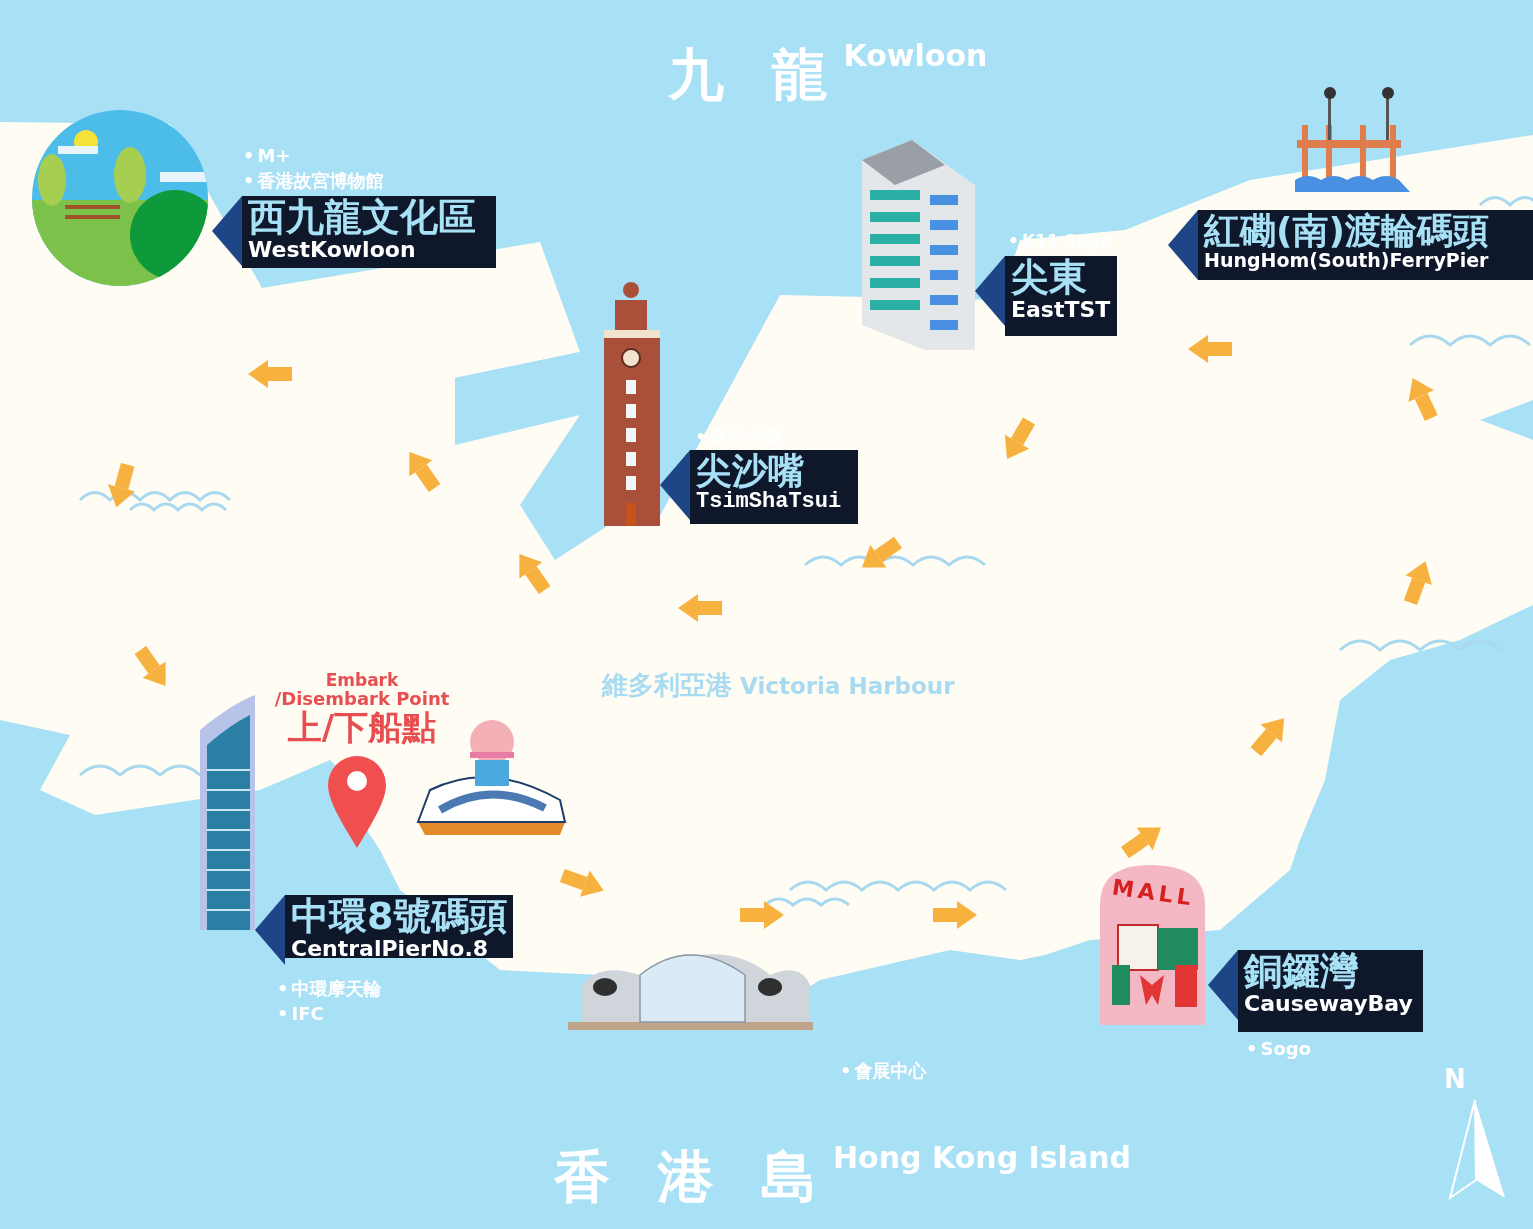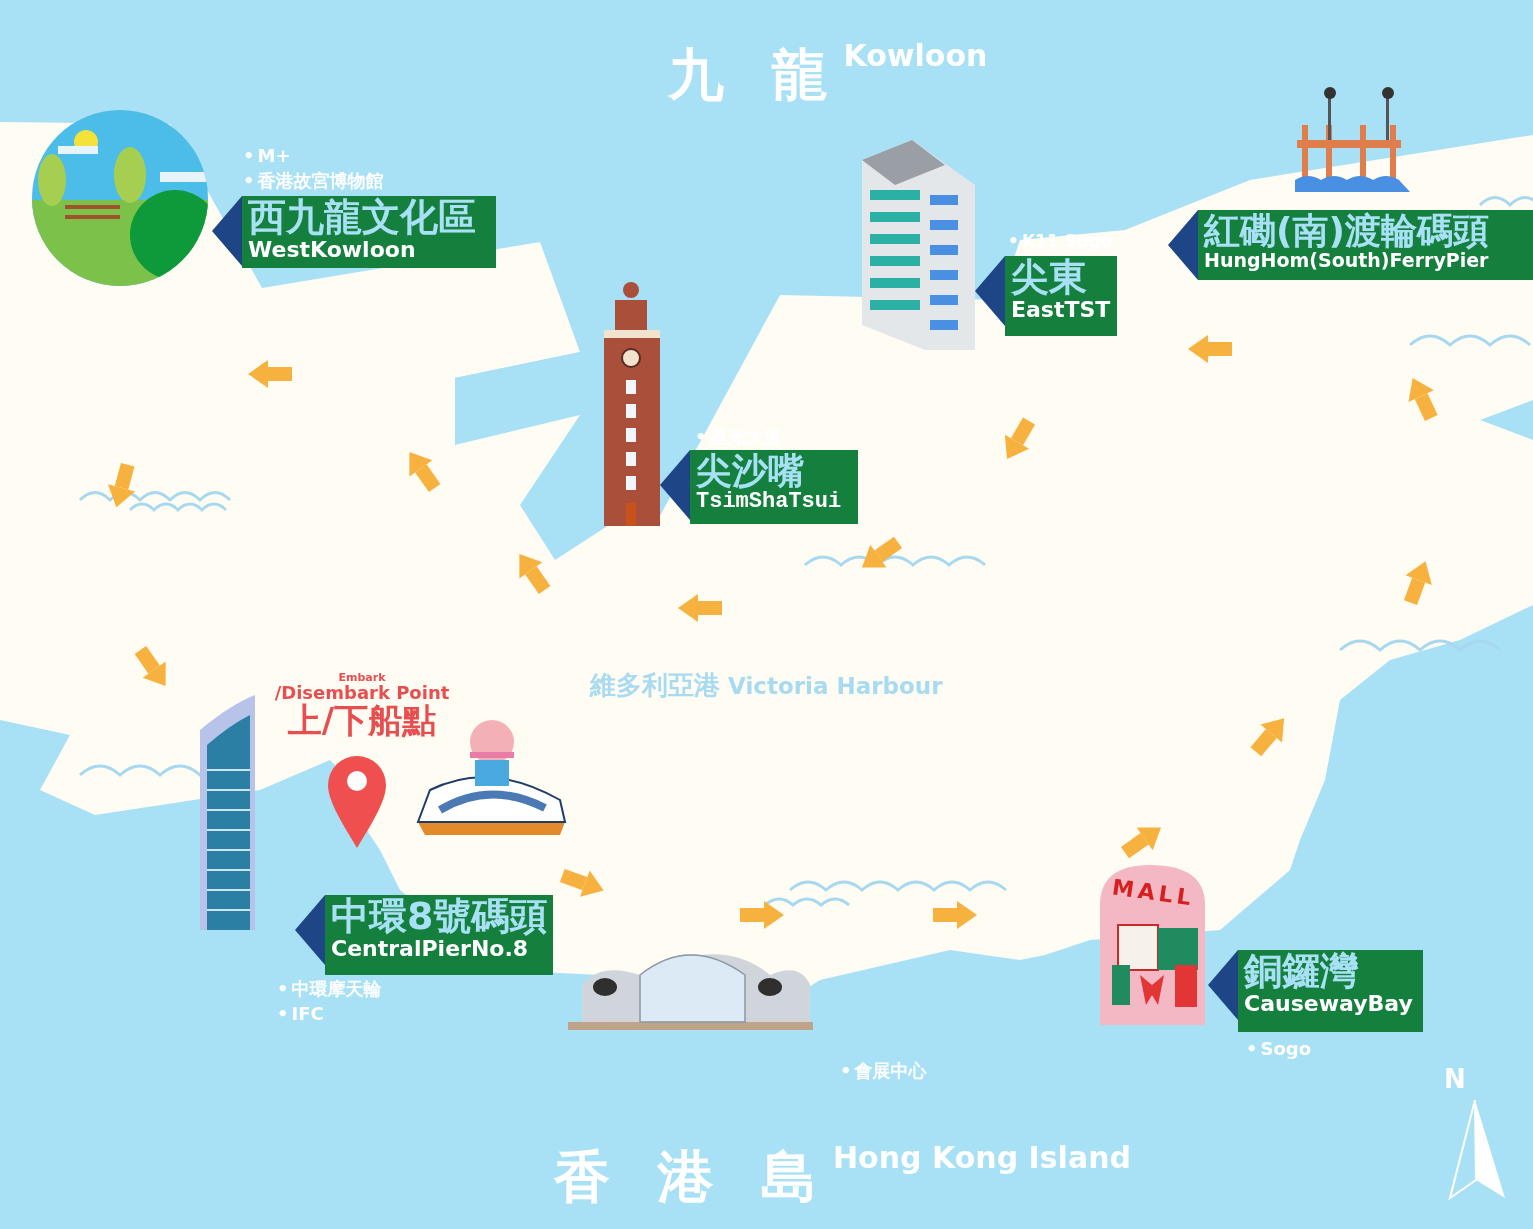--- a/index.html
+++ b/index.html
@@ -4,30 +4,30 @@
 <style>
   html, body { margin: 0; padding: 0; }
   body { width: 1533px; height: 1229px; overflow: hidden; background: #a8e1f6; font-family: "DejaVu Sans", sans-serif; }
   #map { position: relative; width: 1533px; height: 1229px; background: #a8e1f6; overflow: hidden; }
   svg.bg { position: absolute; left: 0; top: 0; }
   .abs { position: absolute; }
   .region-title { position: absolute; color: #ffffff; font-weight: bold; white-space: nowrap; display: flex; align-items: flex-start; }
   .region-title .zh { font-size: 56px; letter-spacing: 14px; }
   .region-title .en { font-size: 30px; margin-left: 2px; }
   .harbour { position: absolute; left: 590px; top: 668px; color: #a8daf1; font-weight: bold; white-space: nowrap; }
-  .harbour .zh { font-size: 26px; }
+  .harbour .zh { font-size: 26px; margin-left: 12px; }
   .harbour .en { font-size: 23px; margin-left: 8px; }
-  .tag { position: absolute; background: #15803d; color: #fff; box-sizing: border-box; padding: 2px 8px 2px 6px; white-space: nowrap; }
+  .tag { position: absolute; background: #0f172a; color: #fff; box-sizing: border-box; padding: 2px 8px 2px 6px; white-space: nowrap; }
   .tag::before { content: ""; position: absolute; left: -30px; top: 0; width: 0; height: 0; border-top: 35px solid transparent; border-bottom: 35px solid transparent; border-right: 30px solid #1e4686; }
   .tag .zh { display: block; color: #a8e1f6; font-weight: bold; line-height: 1.05; }
   .tag .en { display: block; color: #ffffff; font-weight: bold; line-height: 1.1; }
   .notes { position: absolute; color: #ffffff; font-weight: bold; font-size: 18px; line-height: 1.4; white-space: nowrap; }
   .notes div::before { content: "•"; margin-right: 3px; }
   .embark { position: absolute; left: 272px; top: 672px; color: #e84e50; font-weight: bold; text-align: center; width: 180px; }
-  .embark .l1 { font-size: 11px; line-height: 1.05; }
+  .embark .l1 { font-size: 17px; line-height: 1.05; }
   .embark .l2 { font-size: 18px; line-height: 1.05; }
   .embark .l3 { font-size: 34px; line-height: 1.1; }
   .compass { position: absolute; left: 1444px; top: 1064px; color: #fff; font-weight: bold; }
 </style>
 </head>
 <body>
 
 <div id="map">
 
   <svg class="bg" width="1533" height="1229" viewBox="0 0 1533 1229">
@@ -282,21 +282,21 @@
     <span class="zh" style="font-size:38px;">尖東</span>
     <span class="en" style="font-size:22px;">EastTST</span>
   </div>
 
   <div class="embark">
     <div class="l1">Embark</div>
     <div class="l2">/Disembark Point</div>
     <div class="l3">上/下船點</div>
   </div>
 
-  <div class="tag" style="left:285px;top:895px;width:228px;height:80px;margin-left:40px;">
+  <div class="tag" style="left:285px;top:895px;width:228px;height:63px;">
     <span class="zh" style="font-size:38px;">中環8號碼頭</span>
     <span class="en" style="font-size:22px;">CentralPierNo.8</span>
   </div>
   <div class="notes" style="left:277px;top:976px;">
     <div>中環摩天輪</div>
     <div>IFC</div>
   </div>
 
   <div class="notes" style="left:840px;top:1058px;">
     <div>會展中心</div>

